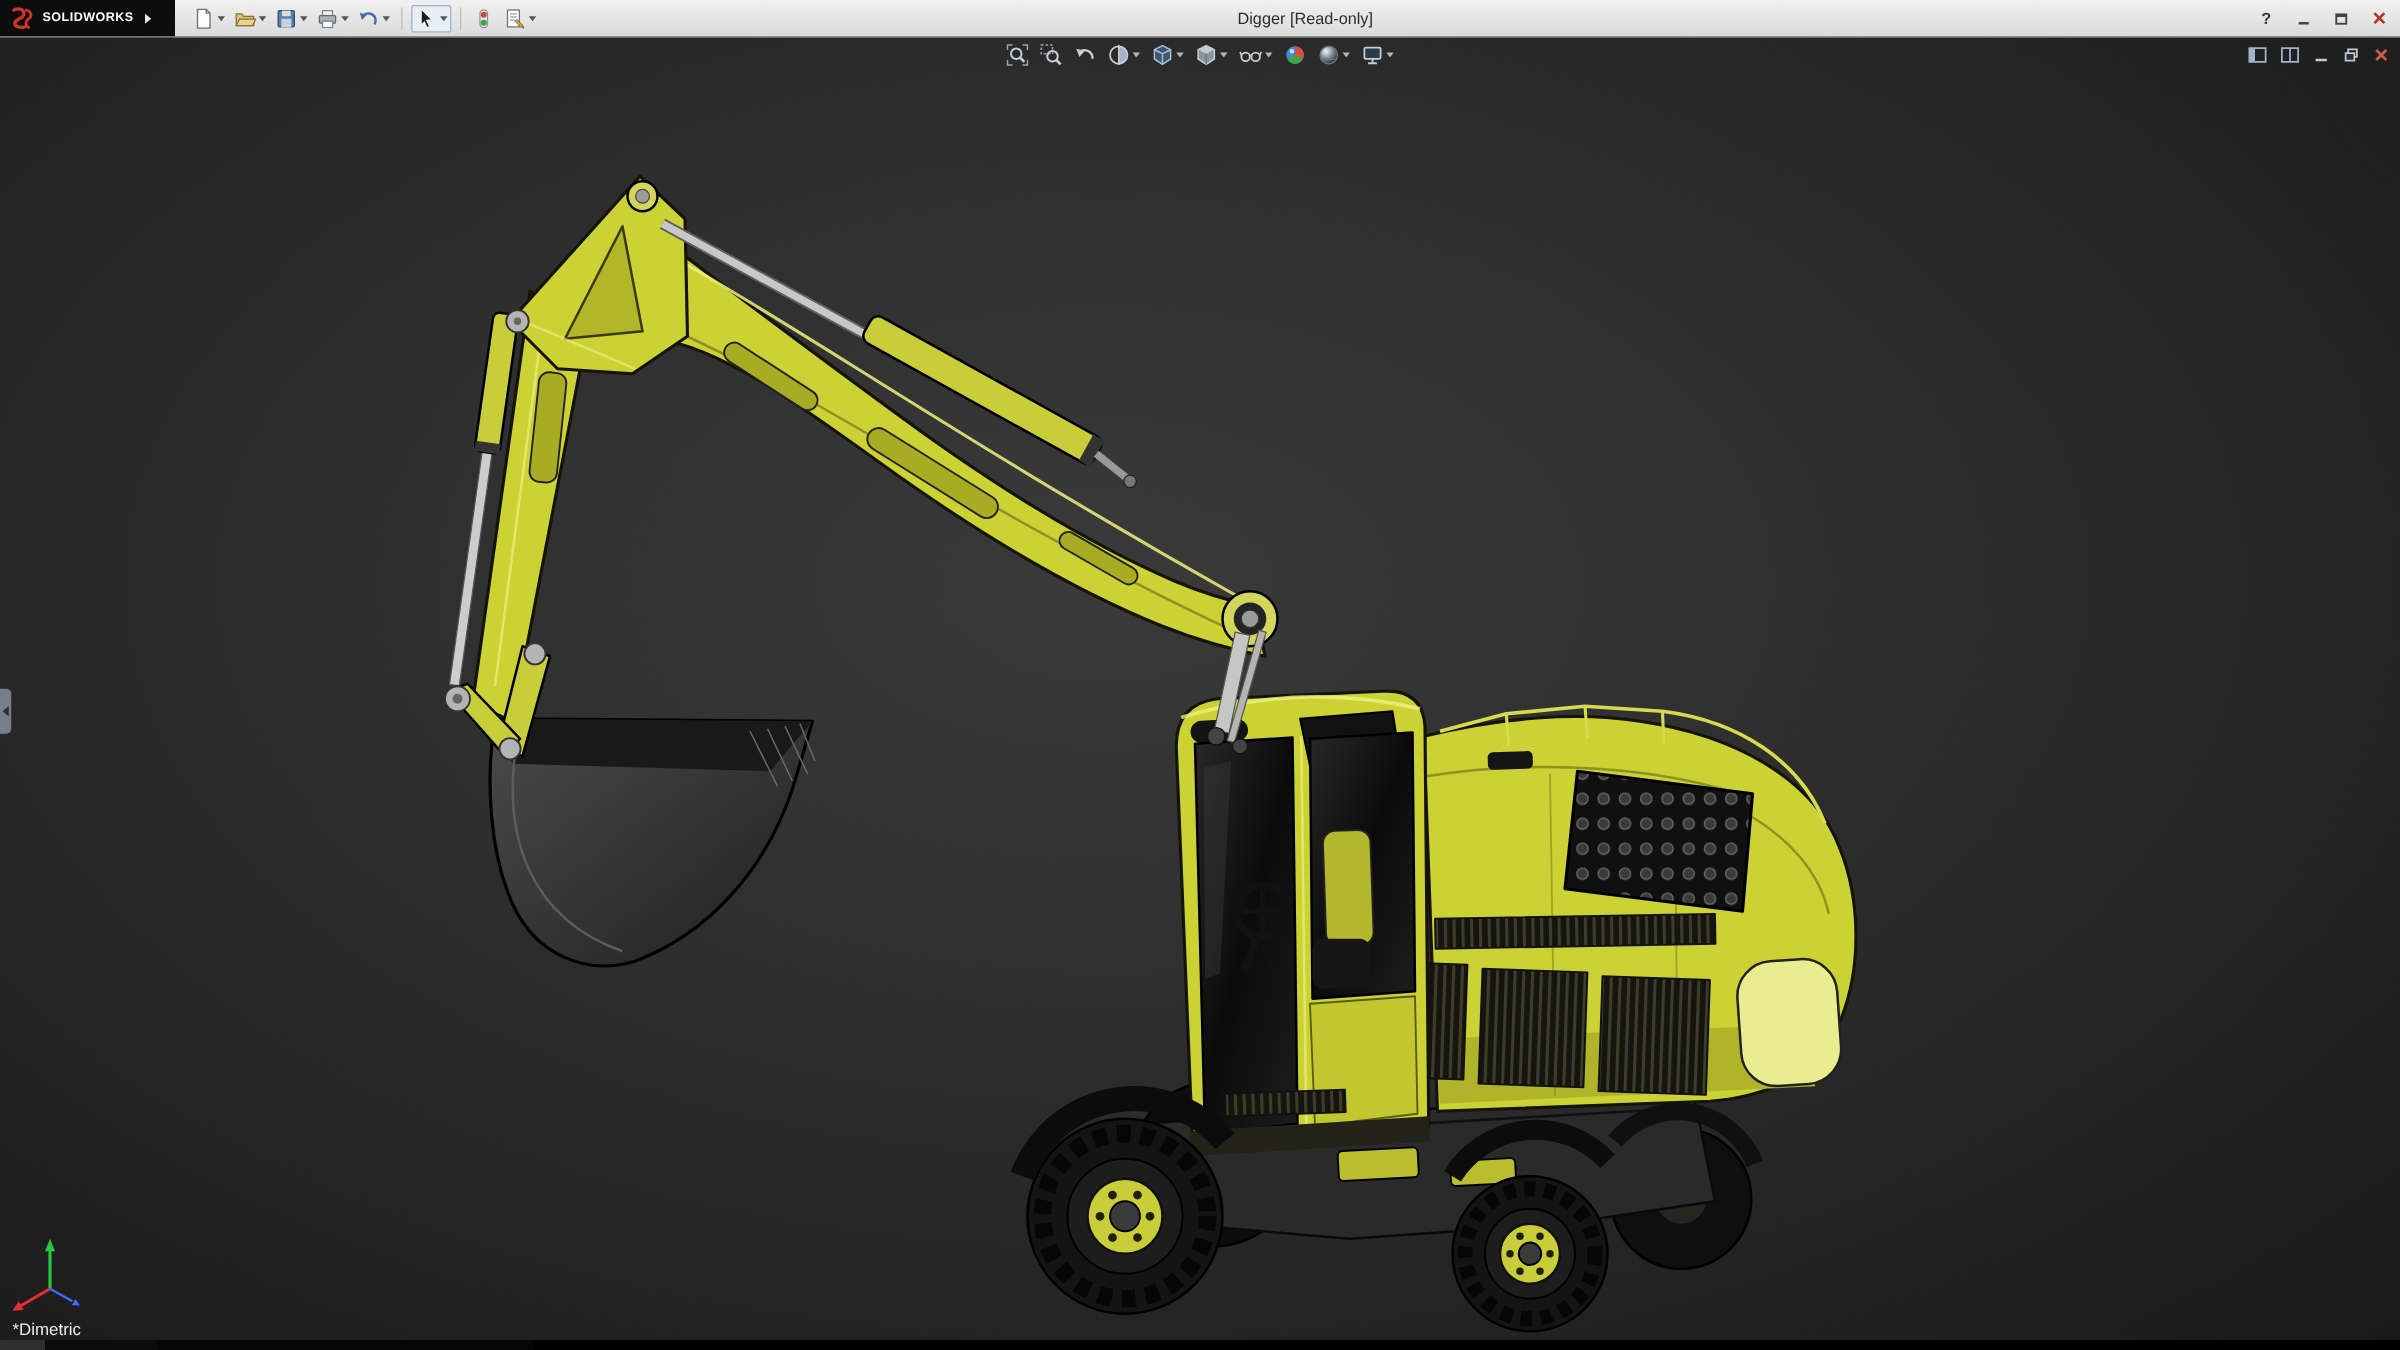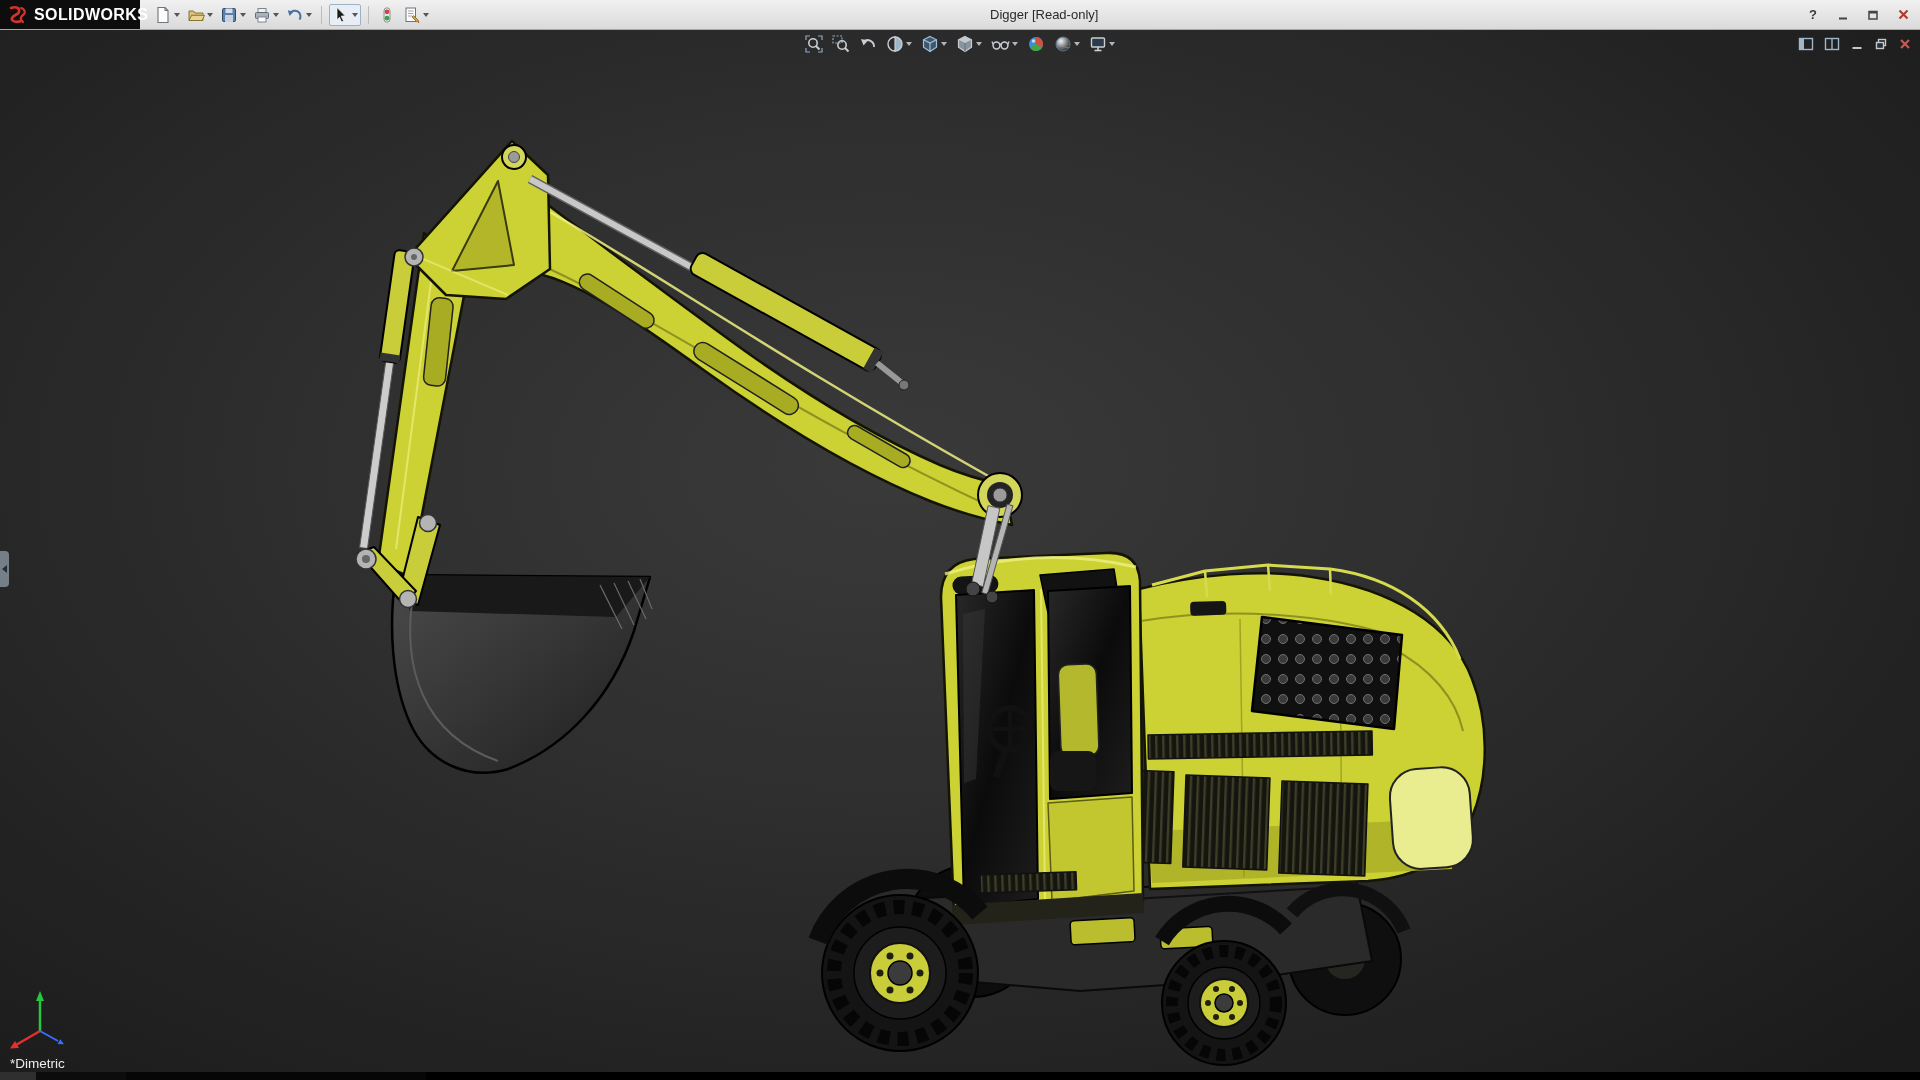--- a/index.html
+++ b/index.html
@@ -12,21 +12,21 @@
   .titlebar{
     position:absolute;top:0;left:0;width:1920px;height:29px;
     background:linear-gradient(#f1f1f1,#dadada);
     border-bottom:1px solid #a8a8a8;z-index:30;
   }
   .brand{
     position:absolute;left:0;top:0;width:140px;height:29px;background:#0d0d0d;
     display:flex;align-items:center;gap:5px;padding-left:7px;box-sizing:border-box;
   }
   .brand-symbol{flex:0 0 auto;}
-  .brand-text{color:#fff;font-weight:bold;font-size:16px;letter-spacing:.4px;}
+  .brand-text{color:#fff;font-weight:bold;font-size:10px;letter-spacing:.4px;}
   .brand-flyout{
     width:0;height:0;border-top:4px solid transparent;border-bottom:4px solid transparent;
     border-left:5px solid #e8e8e8;margin-left:4px;cursor:pointer;
   }
   .toolbar{
     position:absolute;left:152px;top:2px;height:25px;display:flex;align-items:center;gap:3px;
   }
   .tool{display:flex;align-items:center;gap:1px;padding:1px 2px;border-radius:2px;}
   .tool.sunken{border:1px solid #9fb2c4;background:#e7eef5;}
   .caret{

